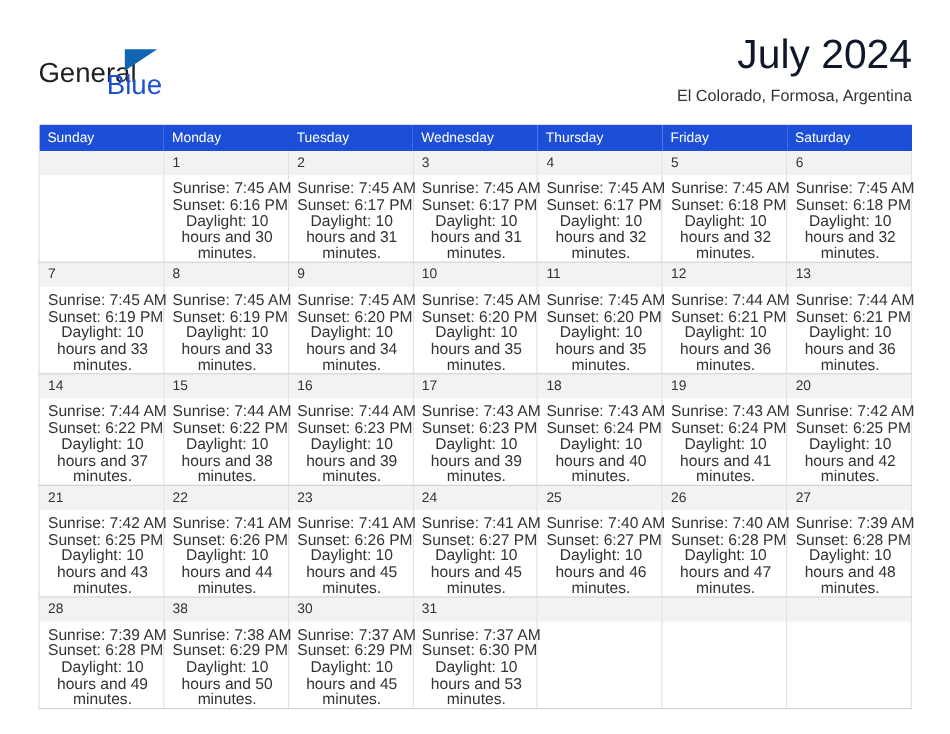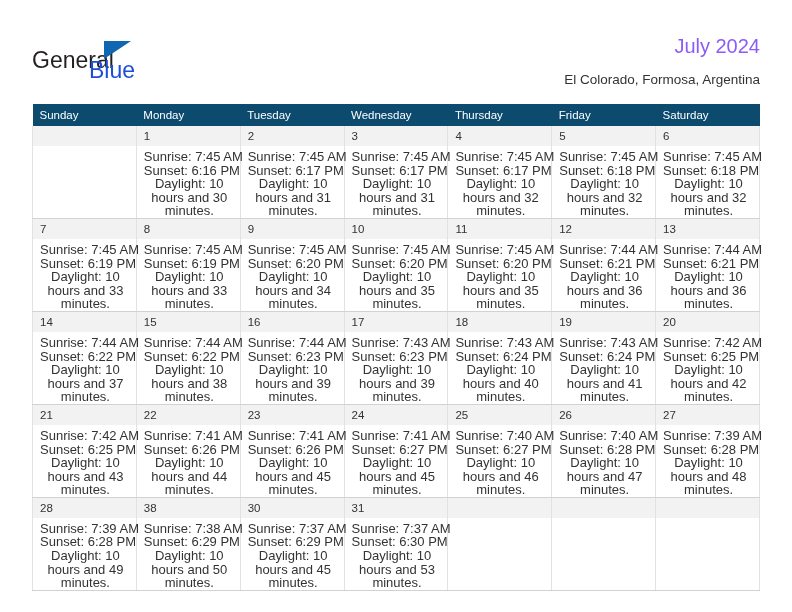--- a/index.html
+++ b/index.html
@@ -62,22 +62,22 @@
     color: #1d4ed8;
     line-height: 25px;
   }
   .title-block {
     position: absolute;
     right: 0;
     top: 0;
     text-align: right;
   }
   .cal-title {
-    font-size: 20px;
-    color: #8b5cf6;
+    font-size: 34px;
+    color: #0f172a;
     line-height: 32px;
     white-space: nowrap;
   }
   .cal-location {
     font-size: 13.5px;
     color: #333333;
     line-height: 20px;
     margin-top: 8px;
     white-space: nowrap;
   }
@@ -85,21 +85,21 @@
   
   .calendar {
     position: absolute;
     left: 32px;
     top: 104px;
     width: 728px;
     border-collapse: collapse;
     table-layout: fixed;
   }
   .calendar th {
-    background: #0c4a6e;
+    background: #1d4ed8;
     color: #ffffff;
     font-size: 11.5px;
     font-weight: normal;
     text-align: left;
     padding: 5px 0 5px 7px;
     height: 12px;
     border: none;
   }
   .calendar td {
     vertical-align: top;

